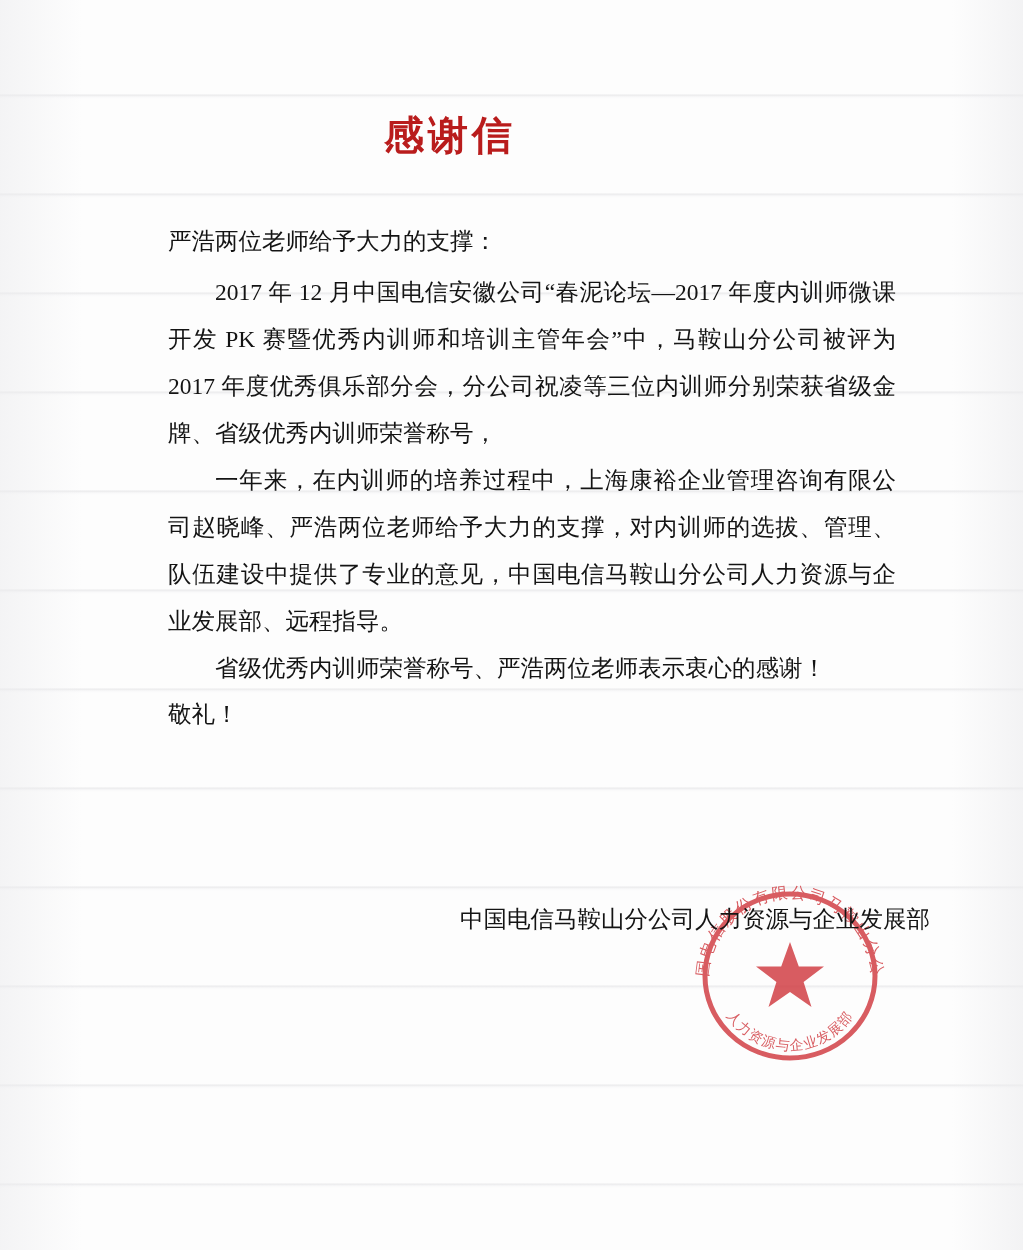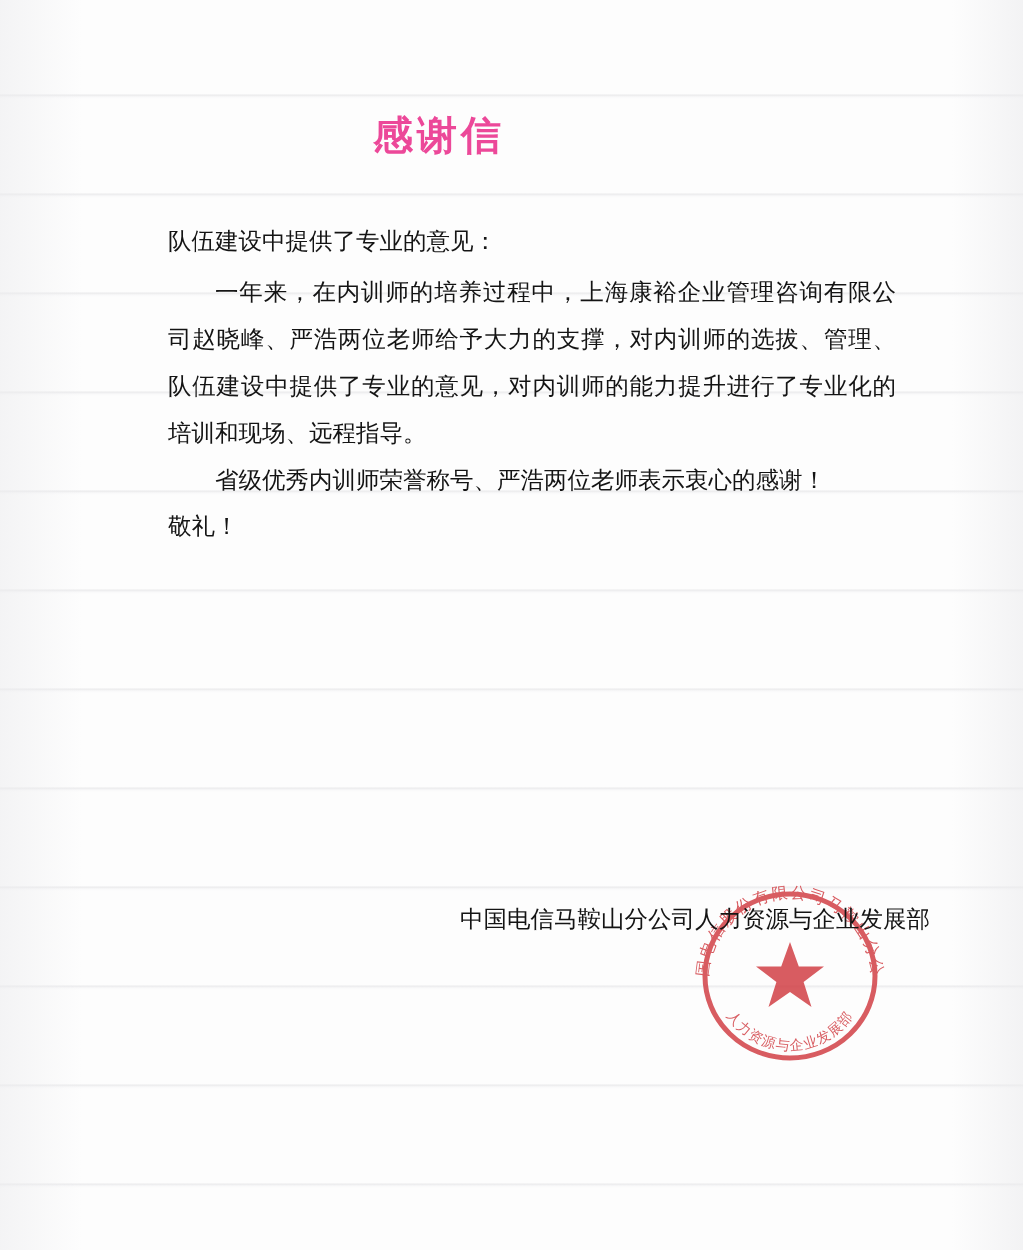--- a/index.html
+++ b/index.html
@@ -33,27 +33,27 @@
   }
 
   .doc {
     position: absolute;
     inset: 0;
   }
 
   .title {
     position: absolute;
     top: 108px;
-    left: 4px;
+    left: 15px;
     width: 870px;
     text-align: center;
     font-size: 40px;
     font-weight: bold;
     letter-spacing: 4px;
-    color: #ec4899;
+    color: #b91c1c;
     font-family: "Liberation Serif", "DejaVu Serif", serif;
   }
 
   .body-text {
     position: absolute;
     top: 218px;
     left: 168px;
     width: 728px;
     font-size: 23.5px;
     line-height: 47px;
@@ -116,22 +116,23 @@
 </head>
 <body>
 
 <div class="page"></div>
 
 <div class="doc">
 
   <div class="title">感谢信</div>
 
   <div class="body-text">
-    <p class="salutation">队伍建设中提供了专业的意见：</p>
-    <p class="para">一年来，在内训师的培养过程中，上海康裕企业管理咨询有限公司赵晓峰、严浩两位老师给予大力的支撑，对内训师的选拔、管理、队伍建设中提供了专业的意见，对内训师的能力提升进行了专业化的培训和现场、远程指导。</p>
+    <p class="salutation">严浩两位老师给予大力的支撑：</p>
+    <p class="para">2017 年 12 月中国电信安徽公司“春泥论坛—2017 年度内训师微课开发 PK 赛暨优秀内训师和培训主管年会”中，马鞍山分公司被评为 2017 年度优秀俱乐部分会，分公司祝凌等三位内训师分别荣获省级金牌、省级优秀内训师荣誉称号，</p>
+    <p class="para">一年来，在内训师的培养过程中，上海康裕企业管理咨询有限公司赵晓峰、严浩两位老师给予大力的支撑，对内训师的选拔、管理、队伍建设中提供了专业的意见，中国电信马鞍山分公司人力资源与企业发展部、远程指导。</p>
     <p class="para">省级优秀内训师荣誉称号、严浩两位老师表示衷心的感谢！</p>
     <p class="plain">敬礼！</p>
   </div>
 
   <div class="seal">
     <svg viewBox="0 0 200 190" xmlns="http://www.w3.org/2000/svg">
       <defs>
         <path id="sealArcTop" d="M 18,98 A 82,80 0 0 1 182,98" fill="none"></path>
         <path id="sealArcBottom" d="M 26,98 A 74,72 0 0 0 174,98" fill="none"></path>
       </defs>

